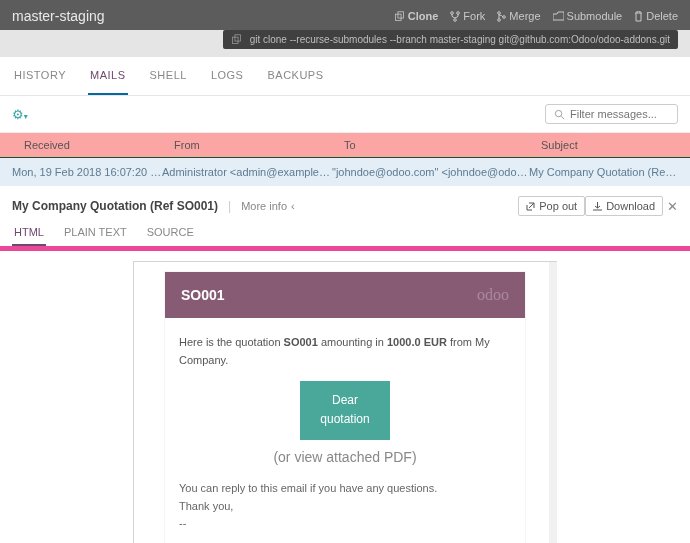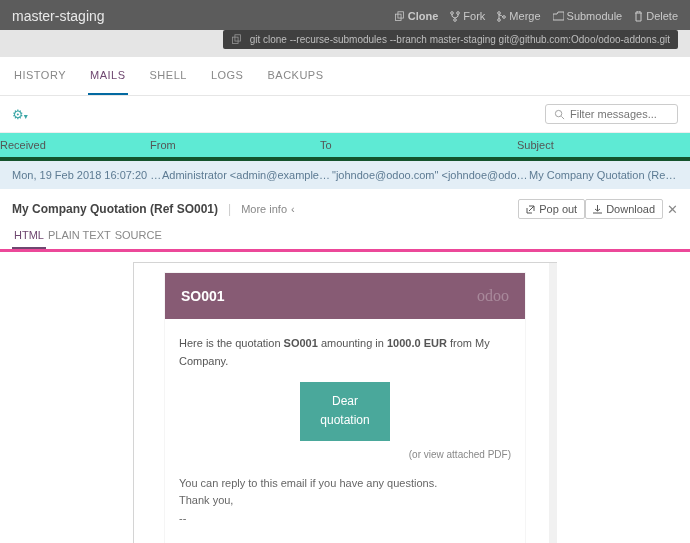--- a/index.html
+++ b/index.html
@@ -11,47 +11,47 @@
 .clone-row{background:#e5e5e5;padding:0 12px 8px;display:flex;justify-content:flex-end}
 .clone-box{background:#404040;border-radius:2px;display:flex;align-items:center;padding:4px 8px;gap:8px;font-family:Menlo,Consolas,monospace;font-size:10px;color:#bdbdbd}
 .copy-ic{width:11px;height:11px;display:inline-block}
 .navtabs{background:#ffffff;border-bottom:1px solid #e6e6e6;display:flex;gap:20px;padding:0 12px;font-size:11px;letter-spacing:.5px;color:#888}
 .navtabs .nt{padding:12px 2px;cursor:pointer}
 .navtabs .nt.active{color:#6f4770;border-bottom:2px solid #0369a1}
 .toolbar{display:flex;align-items:center;justify-content:space-between;padding:8px 12px;border-bottom:1px solid #eee}
 .gear{color:#3ba6a6;font-size:13px}
 .search-wrap{border:1px solid #ccc;border-radius:3px;padding:3px 8px;width:133px;display:flex;align-items:center;gap:5px;color:#999;font-size:11px}
 .search-wrap input{border:none;outline:none;flex:1;font-size:11px;width:80px}
-.grid-head{display:flex;padding:6px 0;font-size:11px;color:#555;background:#5eead4;border-bottom:4px solid #14532d}
+.grid-head{display:flex;padding:6px 24px;font-size:11px;color:#555;background:#fca5a5;border-bottom:1px solid #14532d}
 .col-rec{width:150px}
 .col-from{width:170px}
 .col-to{width:197px}
 .col-sub{flex:1}
 .grid-row{display:flex;padding:8px 12px;font-size:11px;background:#e3eef6;color:#5d7b93}
 .grid-row div{overflow:hidden;text-overflow:ellipsis;white-space:nowrap}
 .msg-head{display:flex;align-items:center;justify-content:space-between;padding:10px 12px 4px}
 .msg-head-l{display:flex;align-items:center;gap:10px;font-size:12px}
 .msg-title{font-weight:600;color:#444}
 .more-info{color:#888;font-size:11px;display:flex;align-items:center;gap:4px}
 .msg-head-r{display:flex;align-items:center}
 .smbtn{border:1px solid #ccc;border-radius:2px;padding:3px 7px;font-size:11px;color:#555;cursor:pointer;background:#fff;display:inline-flex;align-items:center;gap:4px}
 .close-x{color:#888;font-size:13px;cursor:pointer;margin-left:4px}
-.viewtabs{display:flex;padding:0 12px;font-size:11px;color:#888;border-bottom:3px solid #ec4899}
+.viewtabs{display:flex;gap:16px;padding:0 12px;font-size:11px;color:#888;border-bottom:5px solid #ec4899}
 .viewtabs .vt{padding:6px 2px;cursor:pointer}
 .viewtabs .vt.active{color:#6f4770;border-bottom:2px solid #6f4770}
 .mail-frame{margin:10px auto;width:424px;border:1px solid #d4d4d4;background:#fff;position:relative;padding:10px}
 .mail-scroll-ind{position:absolute;right:-1px;top:0;bottom:0;width:8px;background:#f1f1f1}
 .email-card{background:#fff;margin:0 auto;width:360px;box-shadow:0 0 0 1px rgba(0,0,0,0.04)}
 .email-header{background:#875b74;color:#fff;padding:14px 16px;display:flex;align-items:center;justify-content:space-between}
 .email-header .so{font-weight:600;font-size:14px}
 .odoo-brand{font-family:Georgia,serif;font-size:16px;color:rgba(255,255,255,.28)}
 .email-body{padding:16px 14px;font-size:11px;color:#555;line-height:1.6}
 .email-body .line{margin-bottom:10px}
 .viewq-btn{display:block;margin:12px auto 6px;background:#4aa89b;color:#fff;text-align:center;padding:10px 20px;width:90px;font-size:12px;cursor:pointer}
-.attach-note{text-align:right;font-size:10px;color:#888;margin-bottom:12px}
+.attach-note{text-align:center;font-size:14px;color:#888;margin-bottom:12px}
 .sig{font-size:11px;color:#666}
 svg{display:block}
 </style>
 </head>
 <body>
 
 <div class="topbar">
   <div class="branch-name">master-staging</div>
   <div class="top-actions">
     <span>

